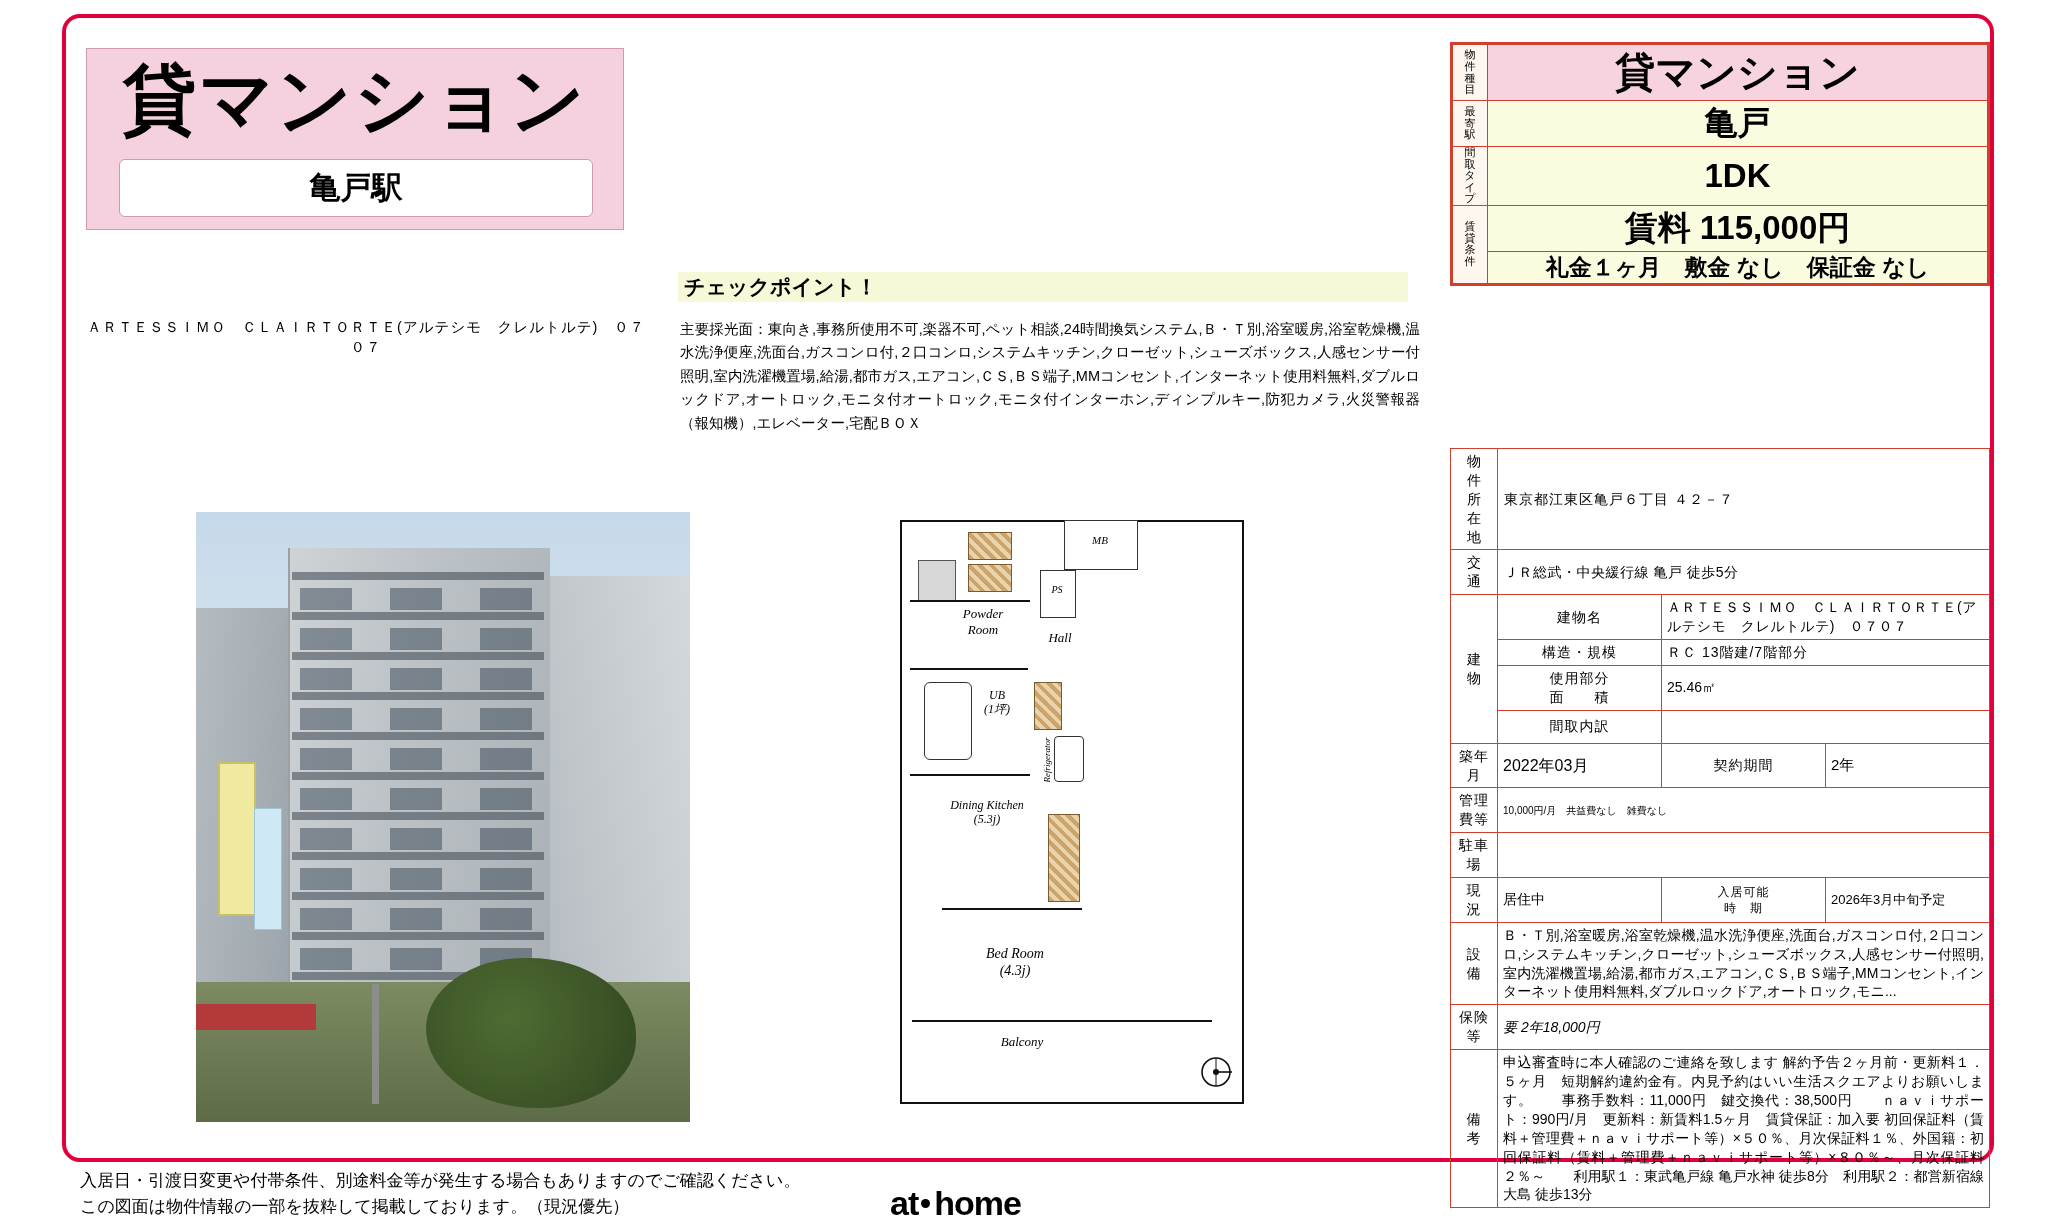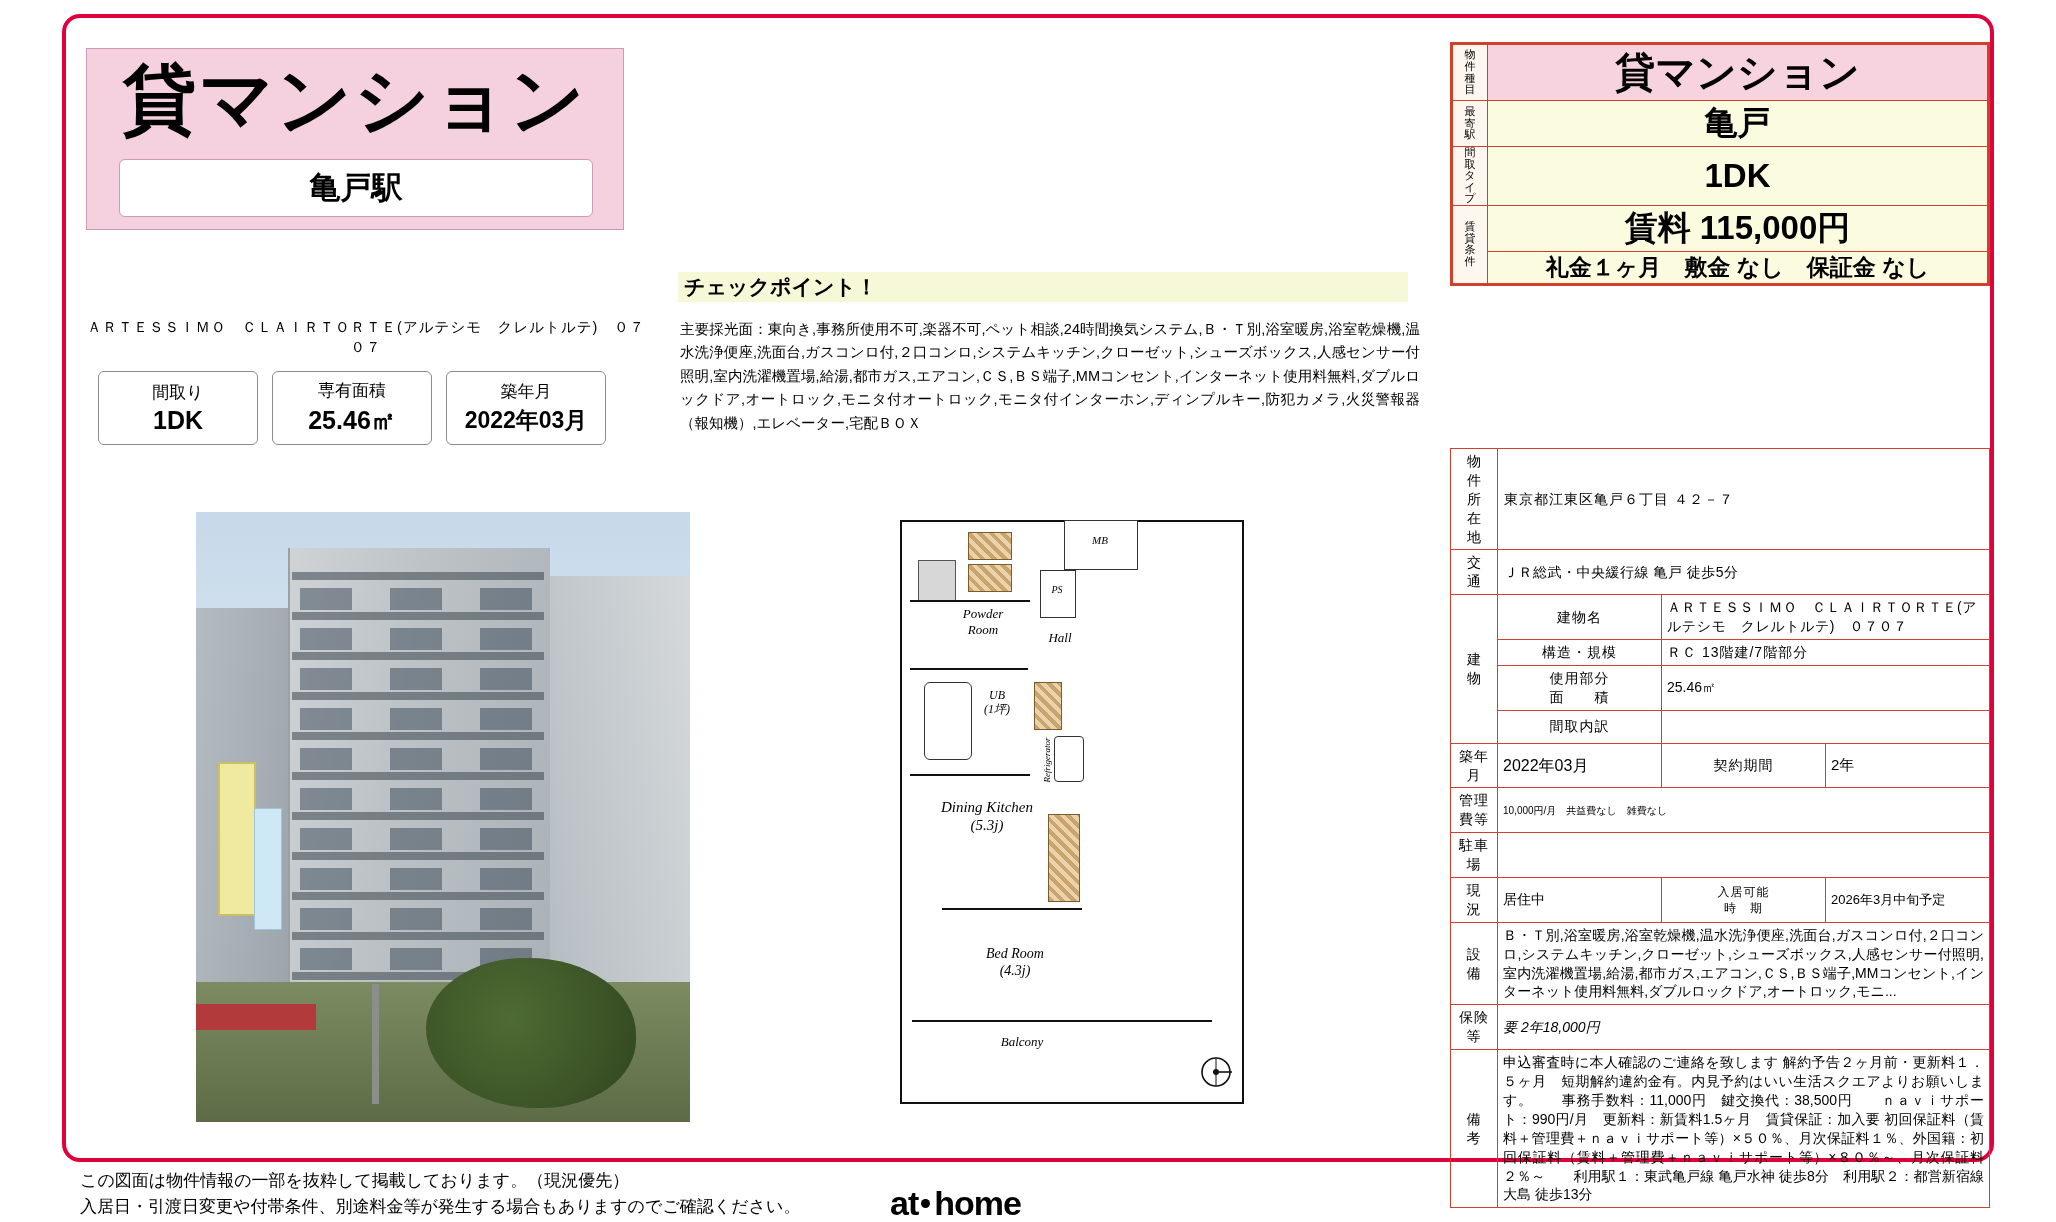--- a/index.html
+++ b/index.html
@@ -292,34 +292,20 @@
 <div class="sheet">
   <div class="redframe"></div>
 
   <div class="title-box">
     <div class="maintitle">貸マンション</div>
     <div class="station-box">亀戸駅</div>
   </div>
 
   <div class="bldg-name">ＡＲＴＥＳＳＩＭＯ　ＣＬＡＩＲＴＯＲＴＥ(アルテシモ　クレルトルテ)　０７０７</div>
 
-  <div class="spec-row">
-    <div class="spec-cell">
-      <div class="lbl">間取り</div>
-      <div class="val">1DK</div>
-    </div>
-    <div class="spec-cell">
-      <div class="lbl">専有面積</div>
-      <div class="val">25.46㎡</div>
-    </div>
-    <div class="spec-cell small">
-      <div class="lbl">築年月</div>
-      <div class="val">2022年03月</div>
-    </div>
-  </div>
 
   <div class="cp-title">チェックポイント！</div>
   <div class="cp-body">主要採光面：東向き,事務所使用不可,楽器不可,ペット相談,24時間換気システム,Ｂ・Ｔ別,浴室暖房,浴室乾燥機,温水洗浄便座,洗面台,ガスコンロ付,２口コンロ,システムキッチン,クローゼット,シューズボックス,人感センサー付照明,室内洗濯機置場,給湯,都市ガス,エアコン,ＣＳ,ＢＳ端子,MMコンセント,インターネット使用料無料,ダブルロックドア,オートロック,モニタ付オートロック,モニタ付インターホン,ディンプルキー,防犯カメラ,火災警報器（報知機）,エレベーター,宅配ＢＯＸ</div>
 
   <div class="photo">
     <div class="ph-sky"></div>
     <div class="ph-bldg-left"></div>
     <div class="ph-bldg-right"></div>
     <div class="ph-bldg-main"></div>
     <div class="ph-balconies">
@@ -402,21 +388,21 @@
     <div class="white" style="left:22px;top:160px;width:46px;height:76px;border-radius:6px;"></div>
     <div class="room-label" style="left:60px;top:166px;width:70px;font-size:12px;">
       <span>UB</span><br>
       <span>(1坪)</span>
     </div>
 
     <div class="hatch" style="left:132px;top:160px;width:26px;height:46px;"></div>
     <div class="white" style="left:152px;top:214px;width:28px;height:44px;border-radius:4px;"></div>
 
     <div class="wall" style="left:8px;top:252px;width:120px;height:2px;"></div>
-    <div class="room-label" style="left:10px;top:276px;width:150px;font-size:15px;">
+    <div class="room-label" style="left:10px;top:276px;width:150px;font-size:12px;">
       <span>Dining Kitchen</span><br>
       <span>(5.3j)</span>
     </div>
     <div class="room-label" style="left:140px;top:268px;width:60px;font-size:9px;transform:rotate(-90deg);transform-origin:left top;">Refrigerator</div>
     <div class="hatch" style="left:146px;top:292px;width:30px;height:86px;"></div>
 
     <div class="wall" style="left:40px;top:386px;width:140px;height:2px;"></div>
     <div class="room-label" style="left:38px;top:424px;width:150px;font-size:14px;">
       <span>Bed Room</span><br>
       <span>(4.3j)</span>
@@ -549,21 +535,21 @@
       </tr>
       <tr>
         <td class="lblw">備　考</td>
         <td colspan="3" class="tiny9">申込審査時に本人確認のご連絡を致します 解約予告２ヶ月前・更新料１．５ヶ月　短期解約違約金有。内見予約はいい生活スクエアよりお願いします。　　事務手数料：11,000円　鍵交換代：38,500円　　ｎａｖｉサポート：990円/月　更新料：新賃料1.5ヶ月　賃貸保証：加入要 初回保証料（賃料＋管理費＋ｎａｖｉサポート等）×５０％、月次保証料１％、外国籍：初回保証料（賃料＋管理費＋ｎａｖｉサポート等）×８０％～、月次保証料２％～　　利用駅１：東武亀戸線 亀戸水神 徒歩8分　利用駅２：都営新宿線 大島 徒歩13分</td>
       </tr>
     </tbody>
       </table>
   </div>
 
   <div class="foot-note">
+    <div>入居日・引渡日変更や付帯条件、別途料金等が発生する場合もありますのでご確認ください。</div>
     <div>この図面は物件情報の一部を抜粋して掲載しております。（現況優先）</div>
-    <div>入居日・引渡日変更や付帯条件、別途料金等が発生する場合もありますのでご確認ください。</div>
   </div>
 
   <div class="athome">
     <span>at</span><span class="dot"></span><span>home</span>
   </div>
 
 </div>
 
 </body></html>

